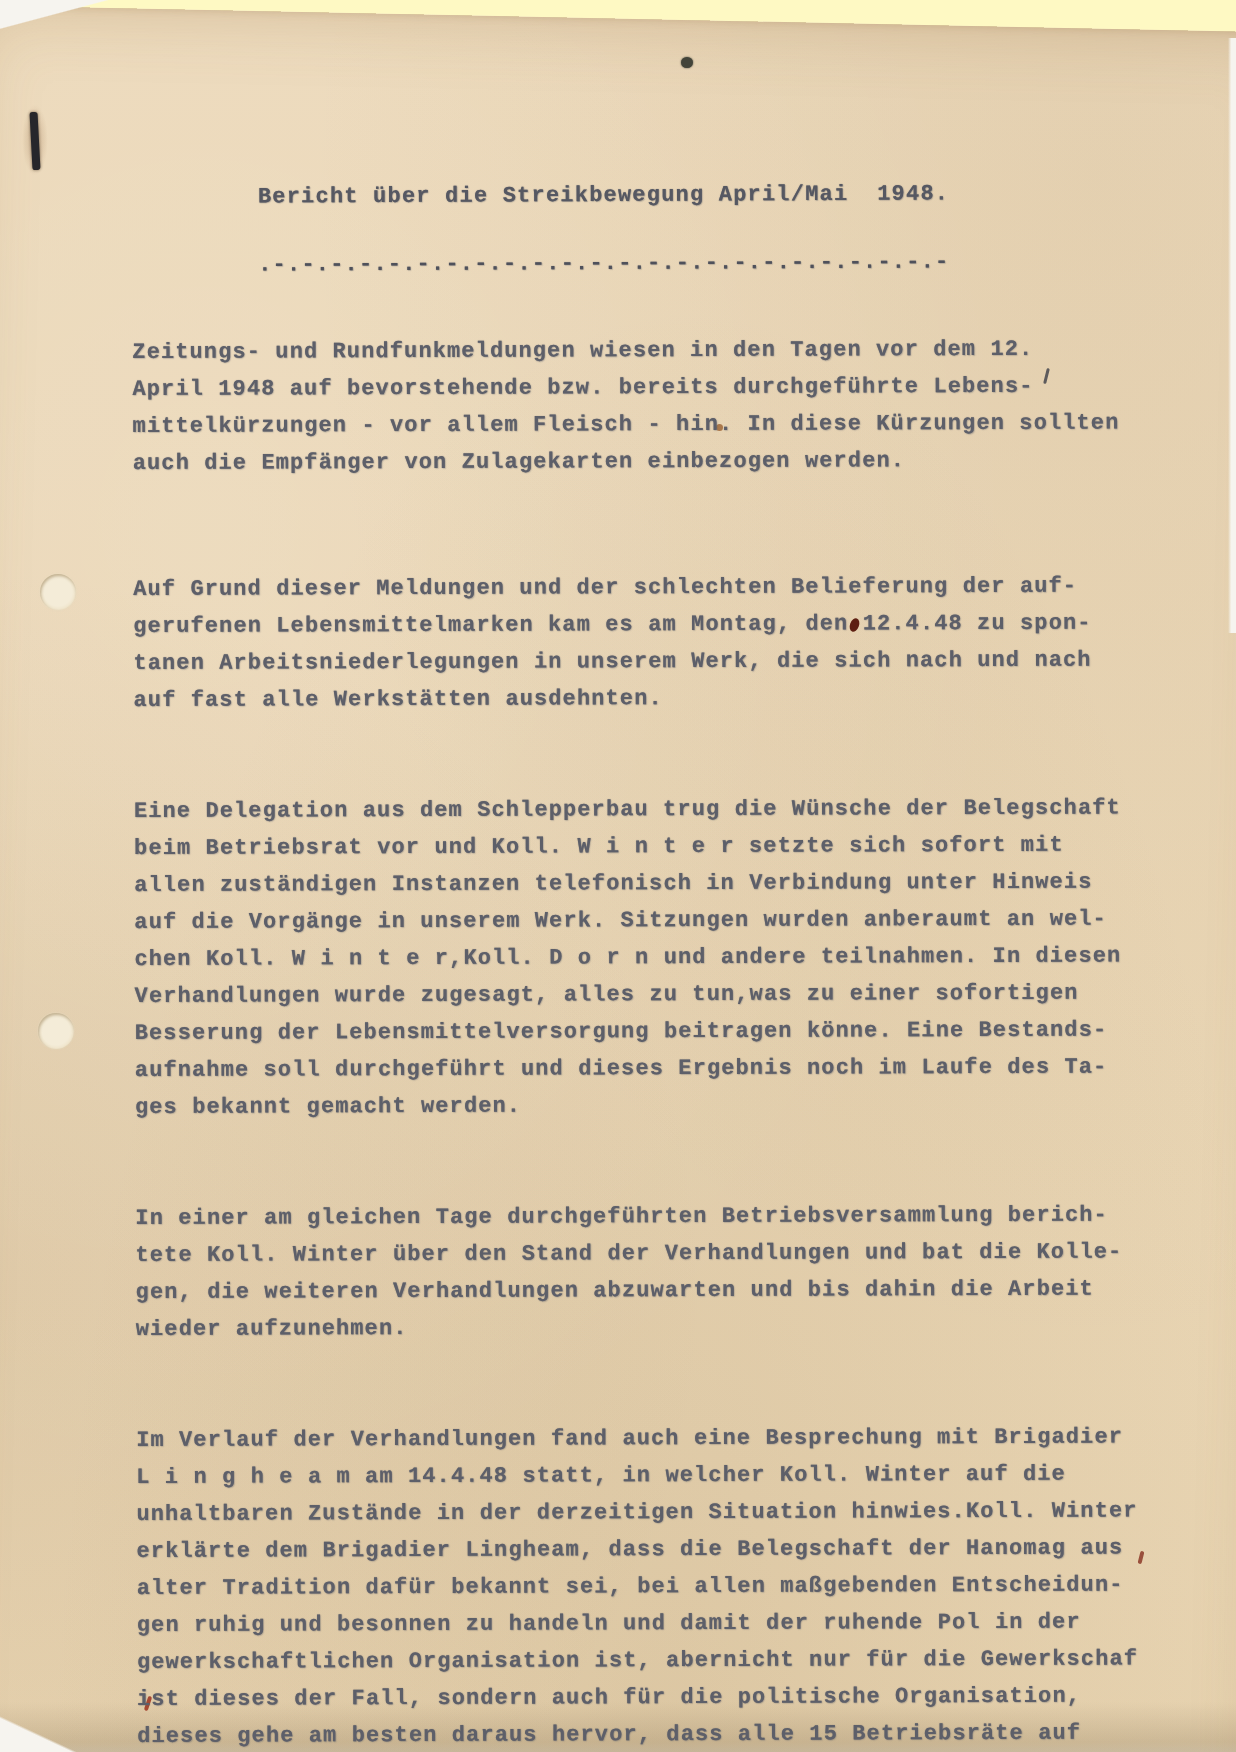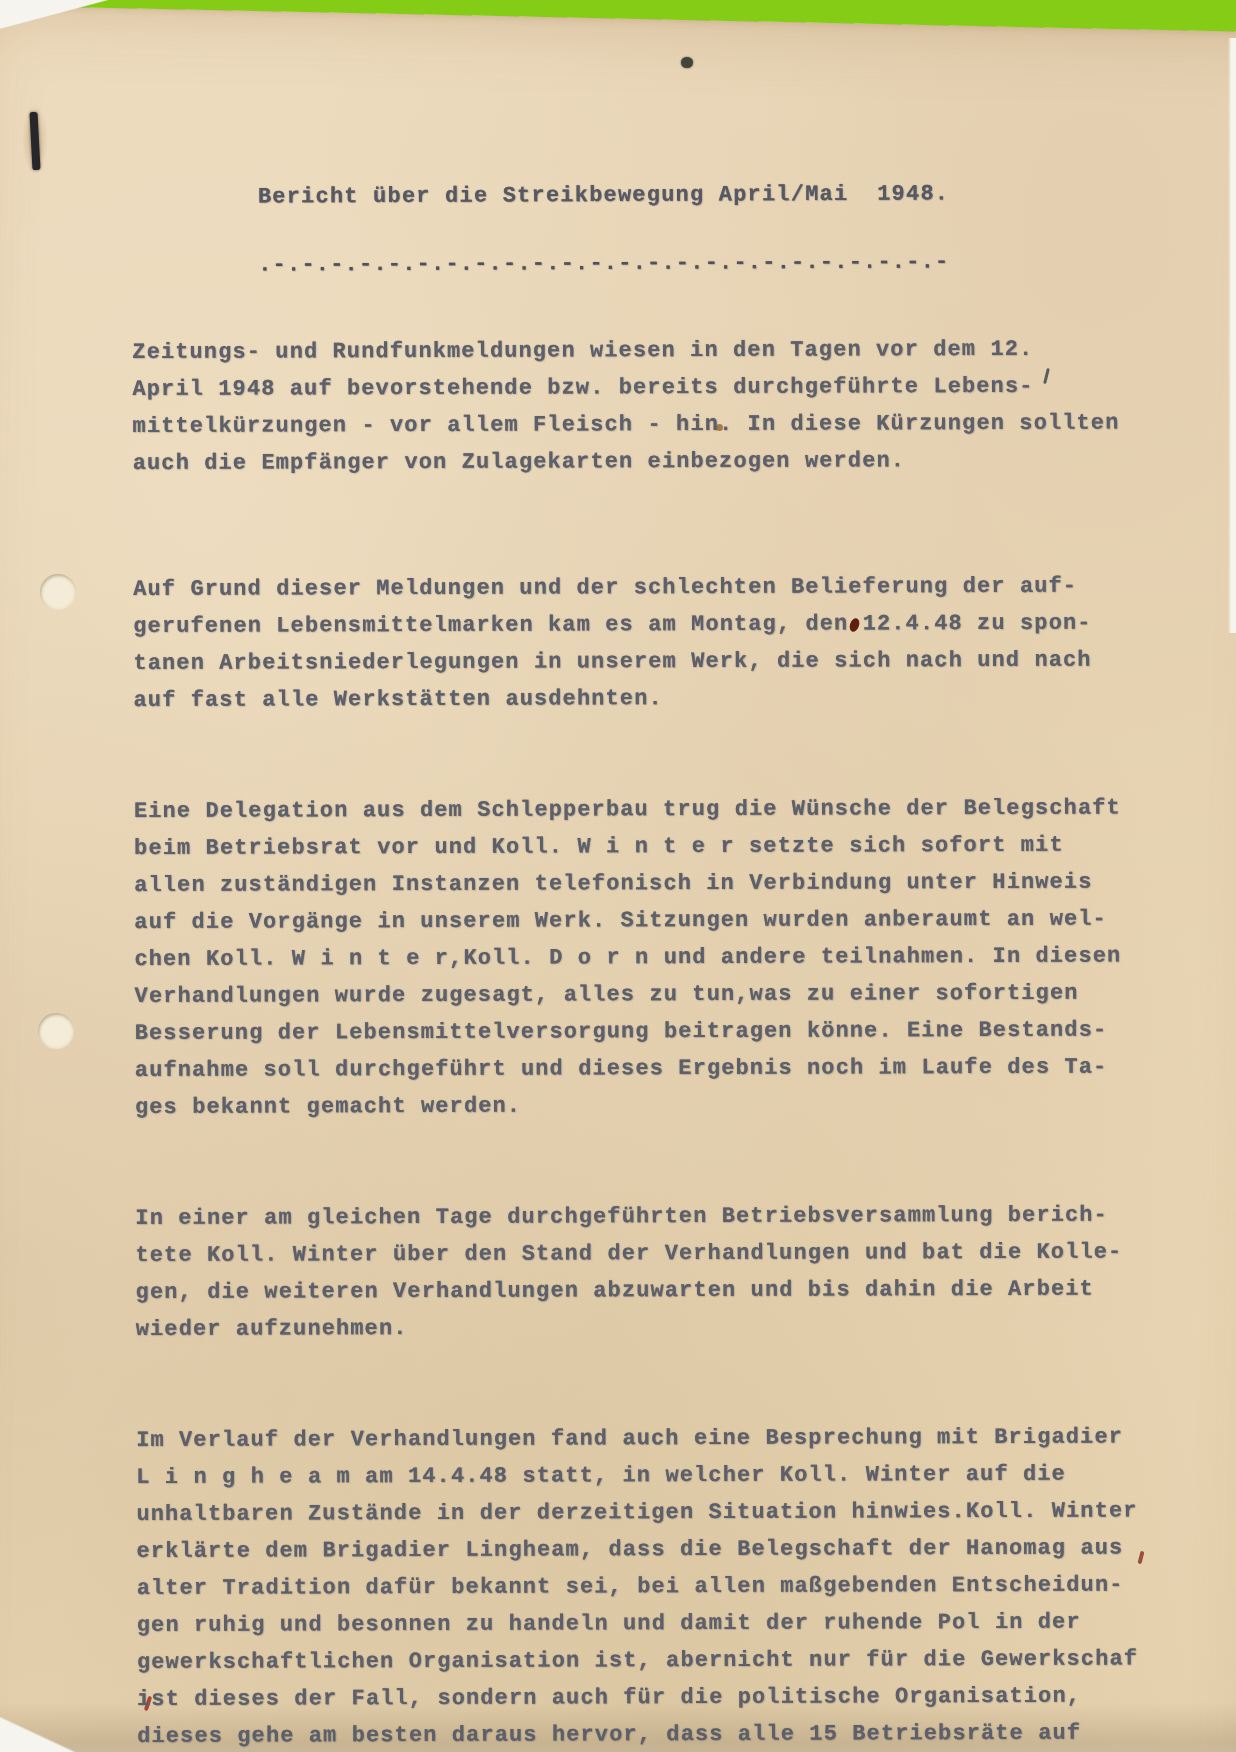--- a/index.html
+++ b/index.html
@@ -1,20 +1,20 @@
 <!DOCTYPE html>
 <html><head>
 <meta charset="utf-8">
 <style>
   html,body{margin:0;padding:0;background:#e8e6e0;}
   .page{
     position:relative;
     width:1236px;height:1752px;
     overflow:hidden;
-    background:#84cc16;
+    background:#fef9c3;
     font-family:"Liberation Mono","DejaVu Sans Mono",monospace;
   }
   
   .paper{
     position:absolute;left:-30px;top:5px;width:1330px;height:1830px;
     transform:rotate(1.2deg);transform-origin:0 0;
     background:
       radial-gradient(ellipse at 18% 28%, rgba(255,255,255,0.10), transparent 55%),
       radial-gradient(ellipse at 85% 8%, rgba(125,95,55,0.07), transparent 50%),
       radial-gradient(ellipse at 55% 97%, rgba(135,105,60,0.12), transparent 60%),

